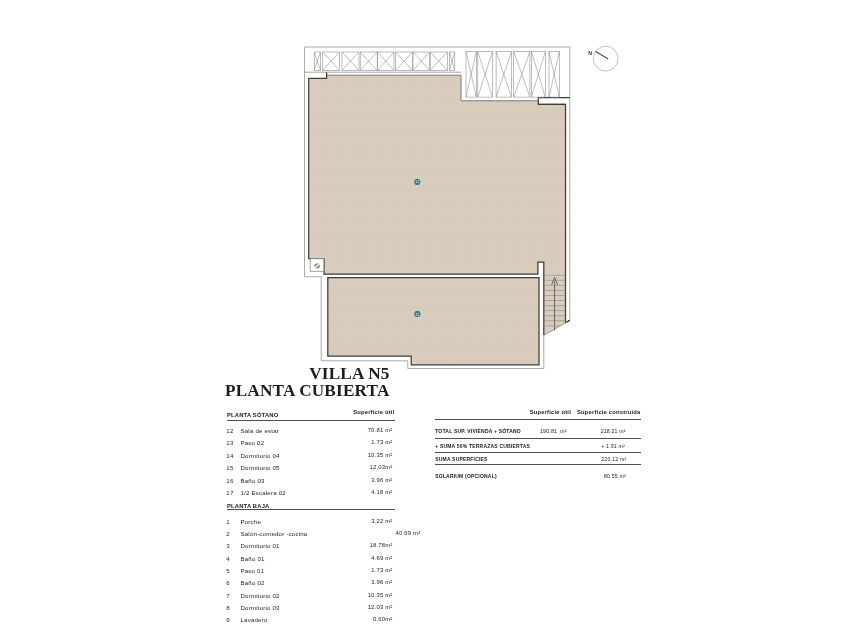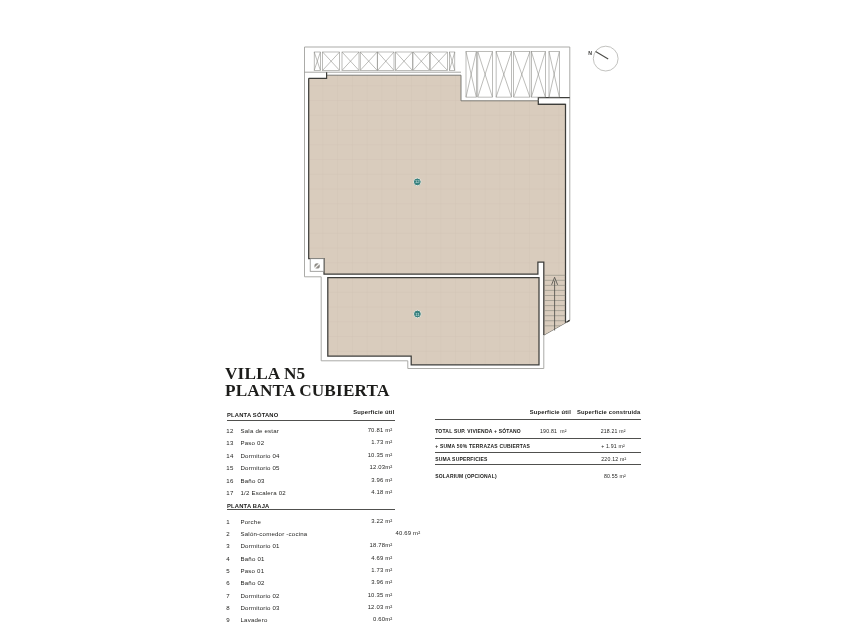--- a/index.html
+++ b/index.html
@@ -1,18 +1,18 @@
 <!DOCTYPE html>
 <html><head>
 <meta charset="utf-8">
 <style>
   html,body{margin:0;padding:0;background:#ffffff;width:851px;height:625px;overflow:hidden;}
   body{font-family:"Liberation Sans",sans-serif;position:relative;}
   .abs{position:absolute;}
-  .t{position:absolute;white-space:nowrap;color:#2e2e2c;}
+  .t{position:absolute;white-space:nowrap;color:#2e2e2c;text-align:right;}
   .ttl{font-family:"Liberation Serif",serif;font-weight:bold;color:#1c1c1a;font-size:17.2px;line-height:17.2px;letter-spacing:0.2px;}
   .h{font-weight:bold;font-size:5.8px;letter-spacing:0.2px;color:#1a1a18;}
   .r{font-size:6.1px;letter-spacing:0.2px;color:#262624;}
   .rv{font-size:5.9px;letter-spacing:0.2px;color:#262624;}
   .rb{font-weight:bold;font-size:5px;letter-spacing:0.2px;color:#1a1a18;}
   .rv2{font-size:5.2px;letter-spacing:0.2px;color:#262624;}
   .rule{position:absolute;background:#50504e;height:0.7px;}
 </style>
 </head>
 <body>

